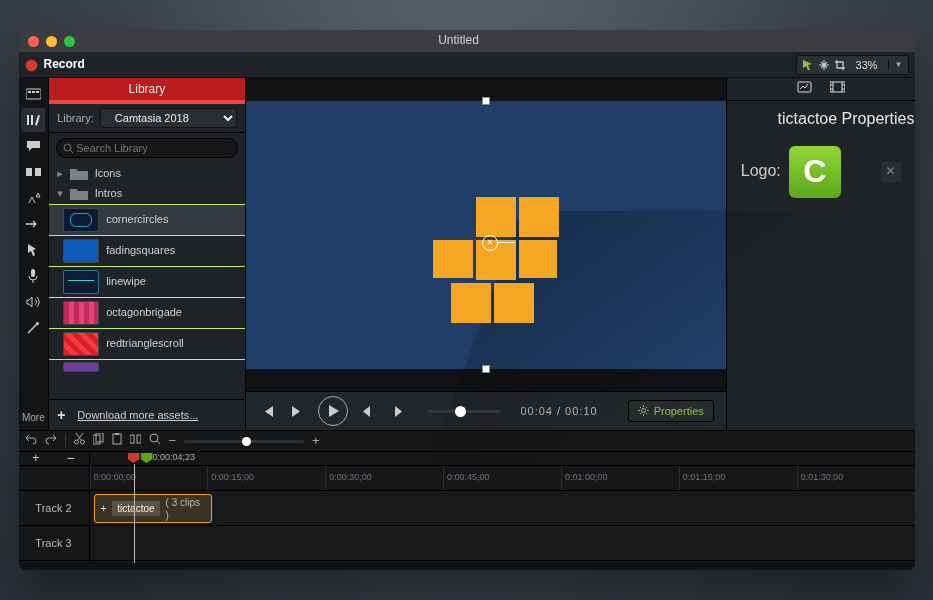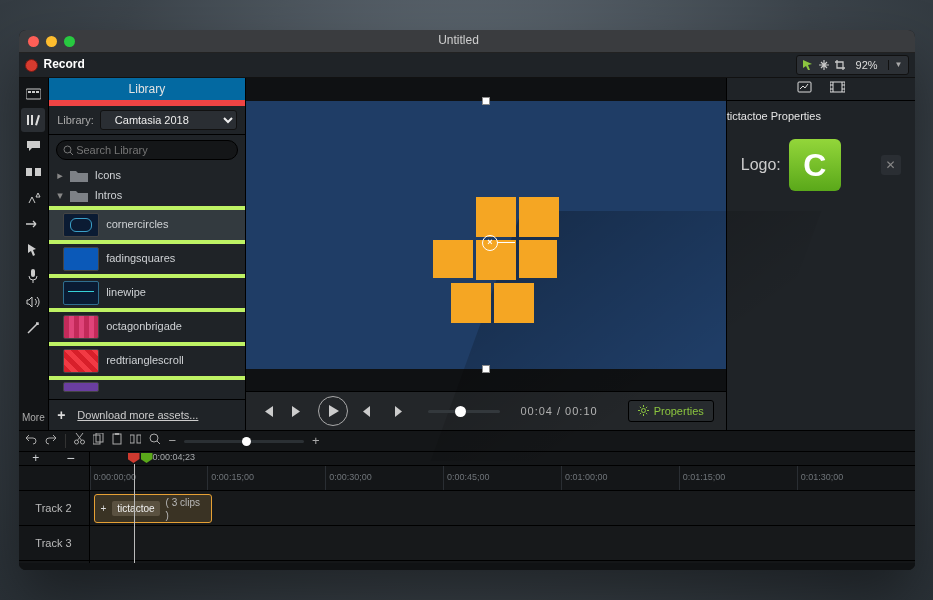--- a/index.html
+++ b/index.html
@@ -40,29 +40,29 @@
 .btn.share{background:var(--accent);color:#1a301a;font-weight:700;border-color:#5a8a2a;display:flex;gap:5px;align-items:center;}
 
 
 .main{display:flex;height:352px;}
 .toolcol{width:30px;background:#121416;display:flex;flex-direction:column;align-items:center;padding-top:4px;gap:2px;border-right:1px solid #000;}
 .toolcol .titem{width:24px;height:24px;display:flex;align-items:center;justify-content:center;color:#bdbdbd;border-radius:3px;}
 .toolcol .titem.active{background:#2a2e33;}
 .more{color:#aaa;font-size:10px;margin-top:auto;margin-bottom:6px;}
 
 .library{width:198px;background:var(--panel);display:flex;flex-direction:column;border-right:1px solid #000;}
-.lib-head{height:22px;text-align:center;line-height:22px;color:#e2e2e2;border-bottom:6px solid #ef4444;background:#0369a1;}
+.lib-head{height:22px;text-align:center;line-height:22px;color:#e2e2e2;border-bottom:4px solid #ef4444;background:#b91c1c;}
 .lib-drop{display:flex;align-items:center;gap:6px;padding:4px 8px;border-bottom:1px solid #000;font-size:11px;color:#aaa;}
 .lib-drop select{flex:1;background:#2a2e33;color:#eee;border:1px solid #111;border-radius:3px;font-size:11px;padding:2px 10px;}
 .lib-search{display:flex;align-items:center;background:#141618;border:1px solid #000;border-radius:10px;margin:5px 7px;padding:2px 6px;}
 .lib-search input{flex:1;background:transparent;border:0;outline:0;color:#bbb;font-size:11px;}
 .lib-list{flex:1;overflow:hidden;}
 .lib-folder,.lib-item{display:flex;align-items:center;gap:7px;padding:3px 8px;font-size:11px;color:#cfd2d5;}
 .lib-folder svg{flex:0 0 auto;}
-.lib-item{padding-left:14px;border-top:4px solid #bef264;}
+.lib-item{padding-left:14px;border-top:1px solid #bef264;}
 .lib-item.sel{background:#333a3f;}
 .thumb{width:34px;height:22px;border-radius:2px;border:1px solid #444;flex:0 0 auto;}
 .lib-foot{display:flex;align-items:center;gap:12px;padding:6px 8px;border-top:1px solid #000;color:#bbb;font-size:11px;}
 .lib-foot a{color:#ccc;text-decoration:underline;}
 .plus{font-size:14px;font-weight:700;color:#ddd;}
 
 .canvas-area{flex:1;display:flex;flex-direction:column;background:#0f1113;}
 .canvas-wrap{flex:1;display:flex;align-items:center;justify-content:center;position:relative;}
 .canvas{width:480px;height:268px;background:#1f3d66;position:relative;}
 .canvas::before,.canvas::after{content:"";position:absolute;left:50%;transform:translateX(-50%);width:6px;height:6px;background:#fff;border:1px solid #888;}
@@ -74,21 +74,21 @@
 .pin .stick{position:absolute;left:14px;top:6px;width:18px;height:1.5px;background:#fff;}
 .playbar{height:38px;display:flex;align-items:center;gap:10px;padding:0 12px;background:var(--panel2);border-top:1px solid #000;}
 .pb-btn{width:20px;height:20px;display:flex;align-items:center;justify-content:center;color:#ccc;}
 .pb-play{width:28px;height:28px;border-radius:50%;border:1.5px solid #a9a9a9;}
 .scrub{flex:1;height:3px;background:#33383c;border-radius:2px;position:relative;margin:0 10px;}
 .scrub .dot{position:absolute;left:38%;top:-4px;width:11px;height:11px;border-radius:50%;background:#fff;}
 .timecode{color:#bbb;font-size:11px;letter-spacing:1px;}
 .prop-btn{background:#272b2e;border:1px solid #000;border-radius:3px;padding:3px 9px;color:var(--accent);font-size:11px;display:flex;align-items:center;gap:5px;}
 .props{width:190px;background:var(--panel);border-left:1px solid #000;display:flex;flex-direction:column;}
 .props-tabs{height:22px;display:flex;align-items:center;justify-content:center;gap:18px;border-bottom:1px solid #000;}
-.props-title{text-align:left;padding:8px 0;color:#e5e5e5;font-size:11px;}
+.props-title{text-align:right;padding:8px 0;color:#e5e5e5;font-size:16px;}
 .props-body{display:flex;align-items:center;gap:10px;padding:8px 14px;}
 .props-body .label{color:#ccc;font-size:16px;width:38px;text-align:right;}
 .logo{width:52px;height:52px;border-radius:6px;background:linear-gradient(#93d63a,#5aa81a);display:flex;align-items:center;justify-content:center;color:#fff;font-weight:900;font-size:32px;}
 .clear-x{width:20px;height:20px;border-radius:3px;background:#2a2e33;display:flex;align-items:center;justify-content:center;color:#888;margin-left:auto;}
 
 
 .timeline{height:142px;background:#141618;border-top:1px solid #000;display:flex;flex-direction:column;}
 .tl-top{height:20px;display:flex;align-items:center;gap:8px;padding:0 6px;border-bottom:1px solid #000;color:#aaa;}
 .tl-top svg{color:#aaa;}
 .tl-zoom{height:3px;width:120px;background:#2b3034;position:relative;border-radius:2px;}
@@ -139,21 +139,21 @@
       <span>
           <svg width="12" height="12" viewBox="0 0 12 12">
             <path d="M6 1v10M1 6h10M3 3l6 6M9 3l-6 6" stroke="#c8c8c8" stroke-width="1.2"></path>
           </svg>
         </span>
       <span>
           <svg width="12" height="12" viewBox="0 0 12 12">
             <path d="M3 1v8h8M1 3h8v8" stroke="#c8c8c8" stroke-width="1.3" fill="none"></path>
           </svg>
         </span>
-      <span class="zoom">92%</span>
+      <span class="zoom">33%</span>
       <span style="color:#aaa;font-size:8px;border-left:1px solid #111;padding-left:6px;">▼</span>
     </div>
   </div>
 
   <div class="main">
 
     <div class="toolcol">
       <div class="titem">
           <svg width="15" height="12" viewBox="0 0 15 12">
             <rect x="0" y="1" width="15" height="10" rx="1" fill="none" stroke="#ccc"></rect>

